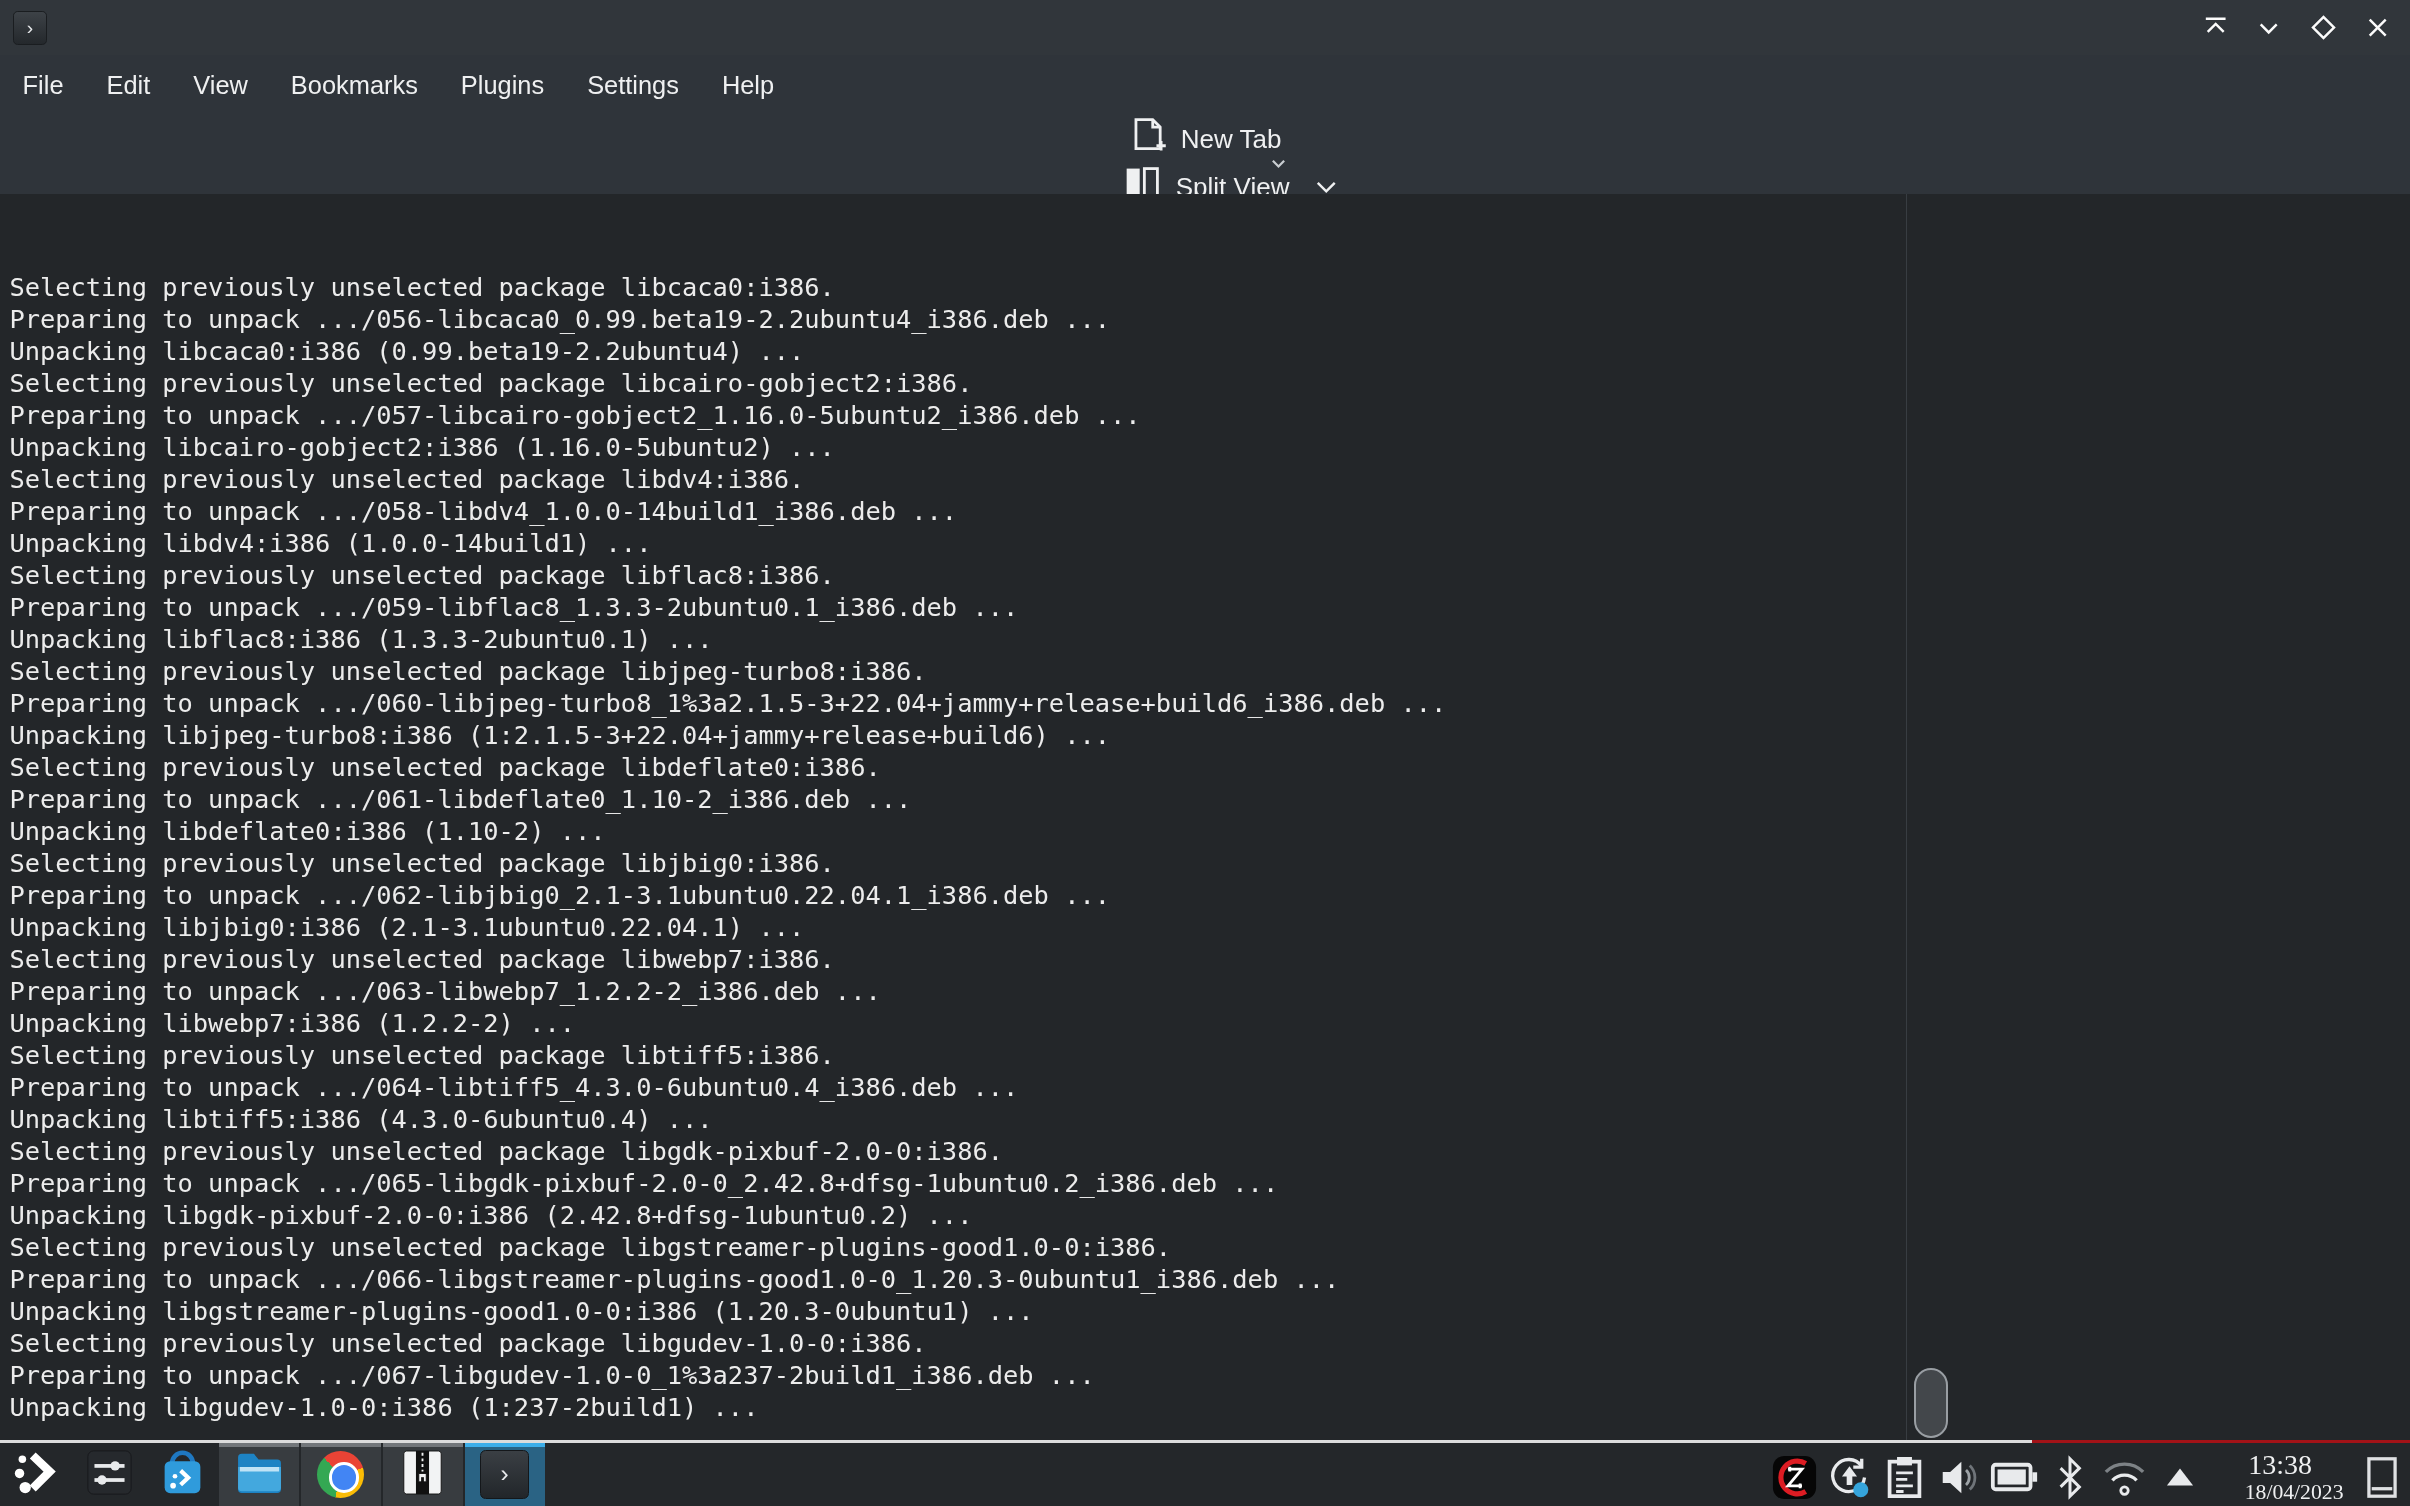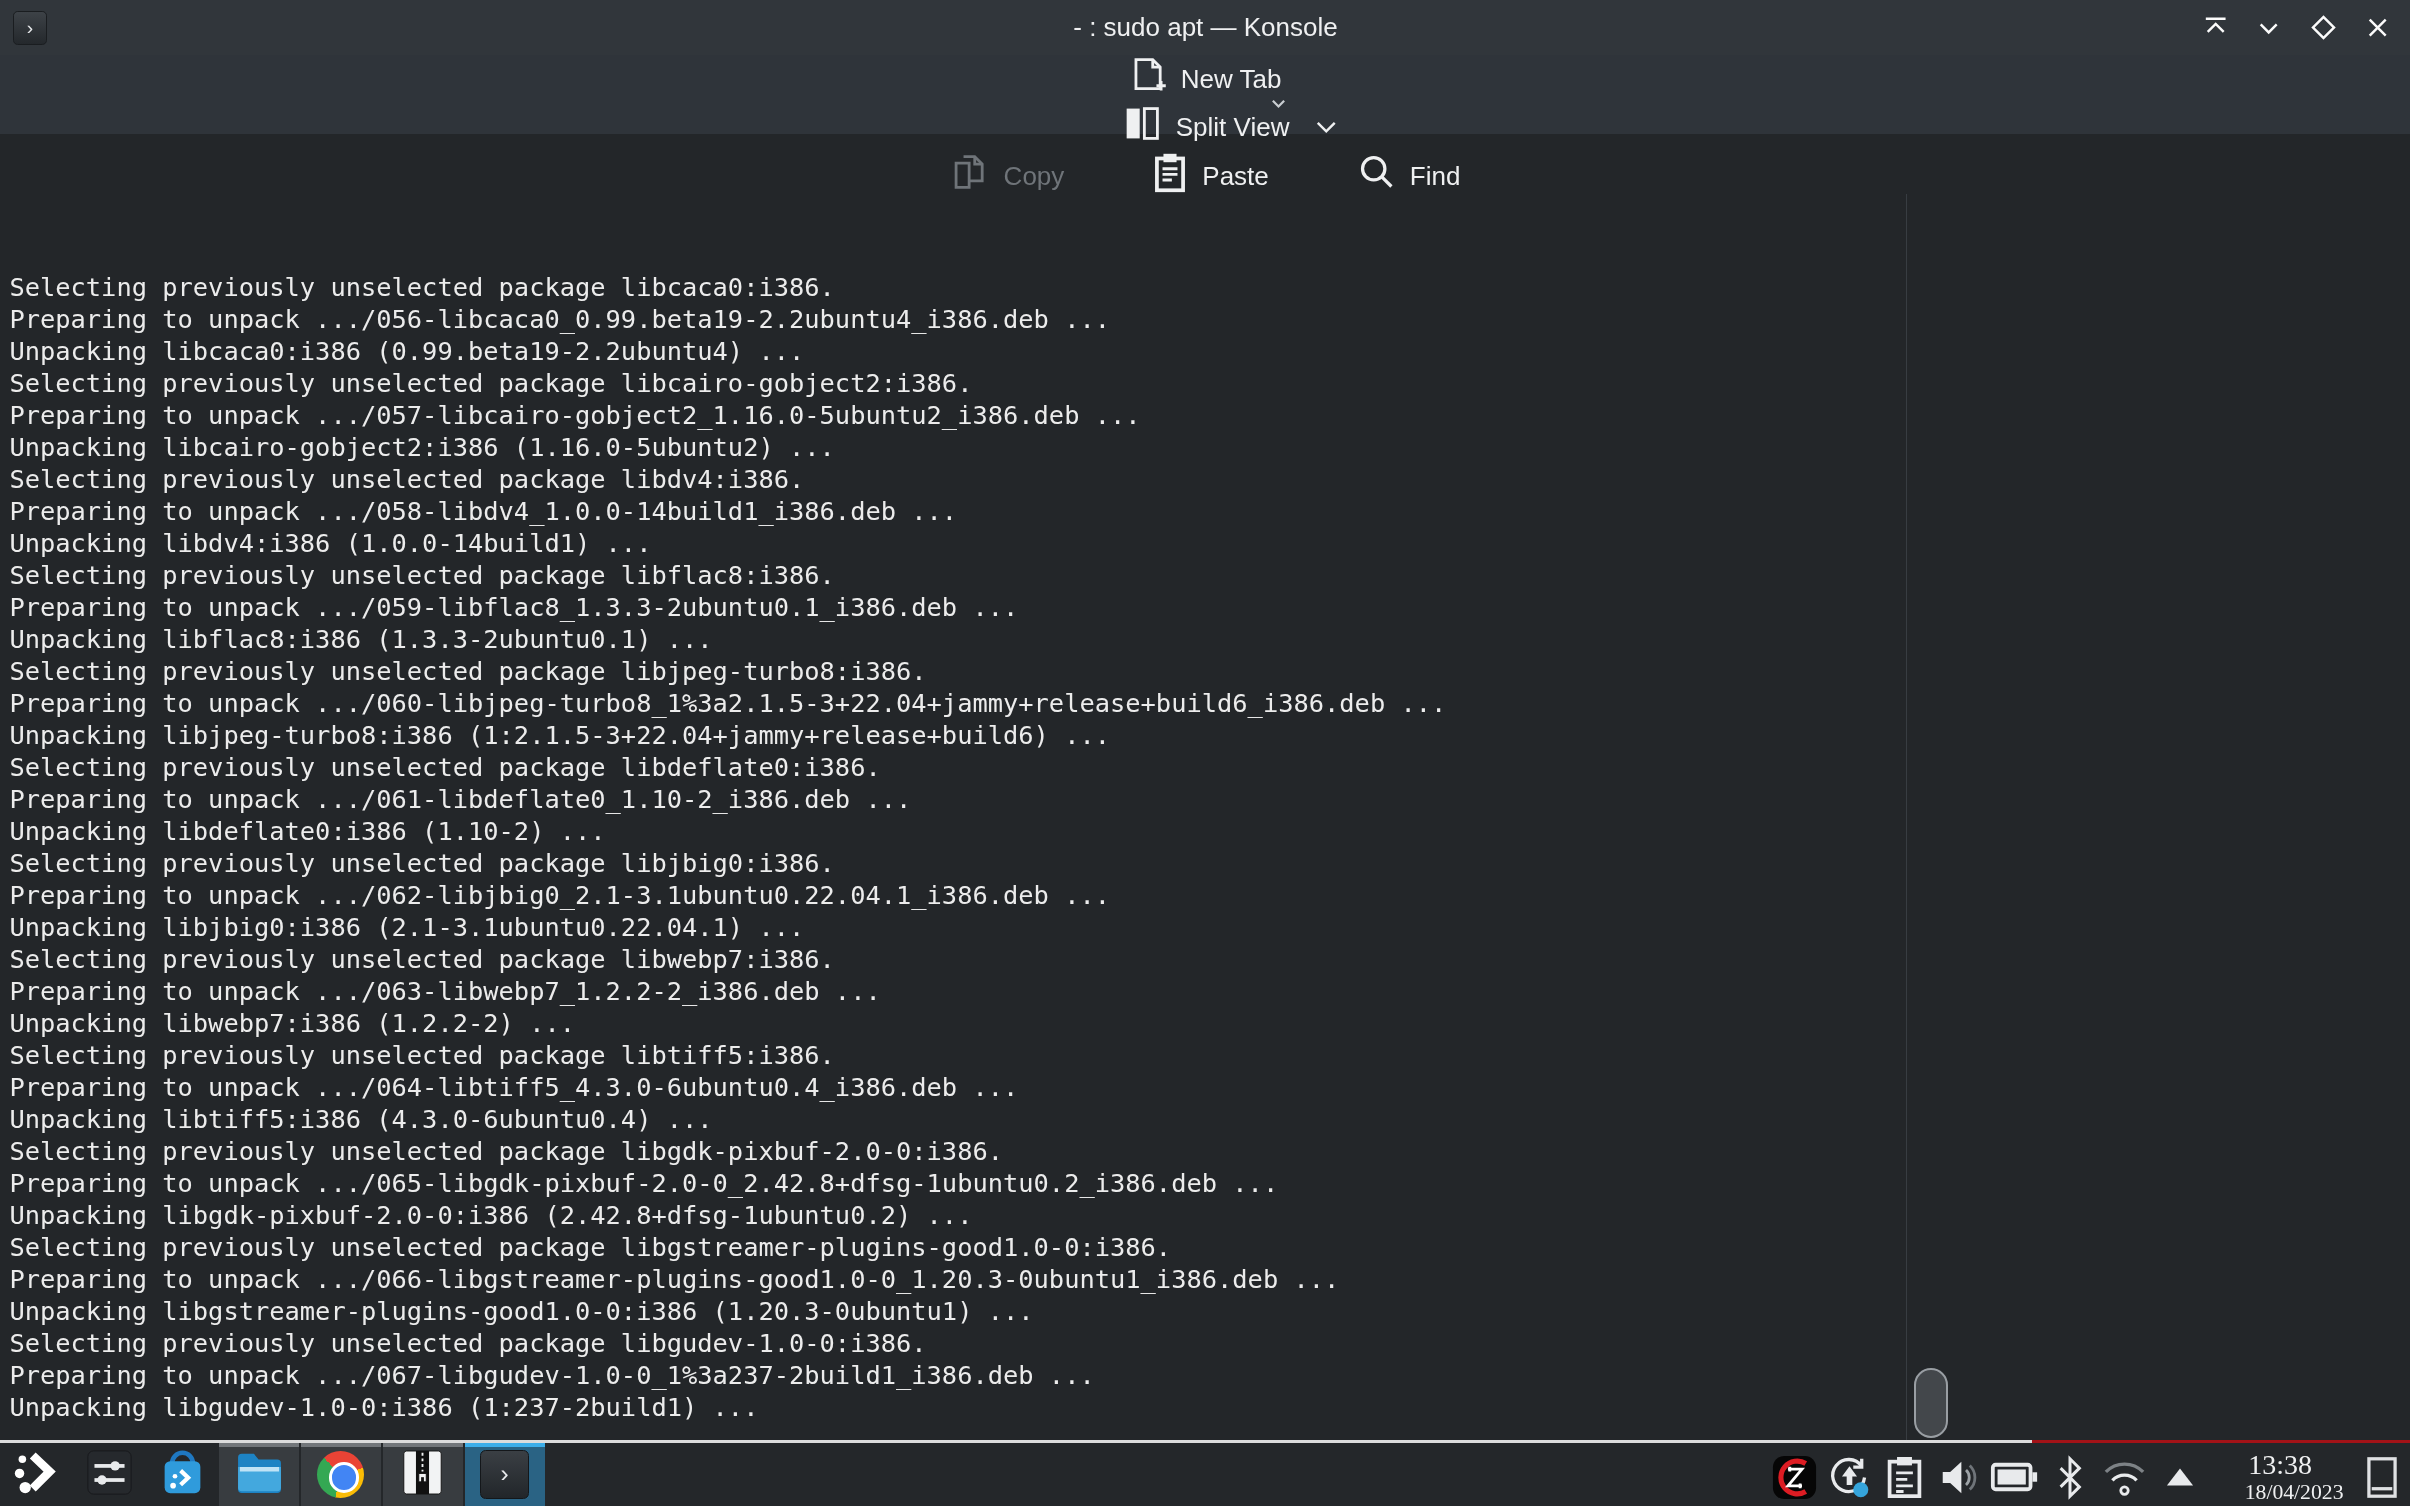--- a/index.html
+++ b/index.html
@@ -75,21 +75,20 @@
   .chrome-disc::after { content:""; position:absolute; left:11.3px; top:11.3px; width:24.5px; height:24.5px;
                         border-radius:50%; background:#4285f4; border:3.8px solid #fff; }
 </style>
 </head>
 <body>
 
 <div class="window">
 
   <div class="titlebar">
     <div class="app-icon">›</div>
-    <div class="title">- : sudo apt — Konsole</div>
     <div class="win-controls">
       <span>
         <svg width="25.4" height="25.4" viewBox="0 0 27 27">
             <path d="M3 4 H24 M5 18 L13.5 9.5 L22 18" stroke="#fcfcfc" stroke-width="2.6" fill="none"></path>
           </svg>
       </span>
       <span>
         <svg width="25.4" height="25.4" viewBox="0 0 27 27">
             <path d="M5 10 L13.5 18.5 L22 10" stroke="#fcfcfc" stroke-width="2.6" fill="none"></path>
           </svg>
@@ -100,20 +99,29 @@
           </svg>
       </span>
       <span>
         <svg width="25.4" height="25.4" viewBox="0 0 27 27">
             <path d="M5 5 L22 22 M22 5 L5 22" stroke="#fcfcfc" stroke-width="2.6" fill="none"></path>
           </svg>
       </span>
     </div>
   </div>
 
+  <div class="menubar">
+    <span class="menu-item">File</span>
+    <span class="menu-item">Edit</span>
+    <span class="menu-item">View</span>
+    <span class="menu-item">Bookmarks</span>
+    <span class="menu-item">Plugins</span>
+    <span class="menu-item">Settings</span>
+    <span class="menu-item">Help</span>
+  </div>
 
   <div class="toolbar">
     <div class="tb-btn">
       <span>
         <svg width="38" height="41" viewBox="0 0 40 44">
             <path d="M6 5 H24 L32 13 V36 H6 Z" fill="none" stroke="#eff0f1" stroke-width="3"></path>
             <path d="M24 5 V13 H32" fill="none" stroke="#eff0f1" stroke-width="3"></path>
             <path d="M28 33 h10 M33 28 v10" stroke="#eff0f1" stroke-width="3"></path>
           </svg>
       </span>

